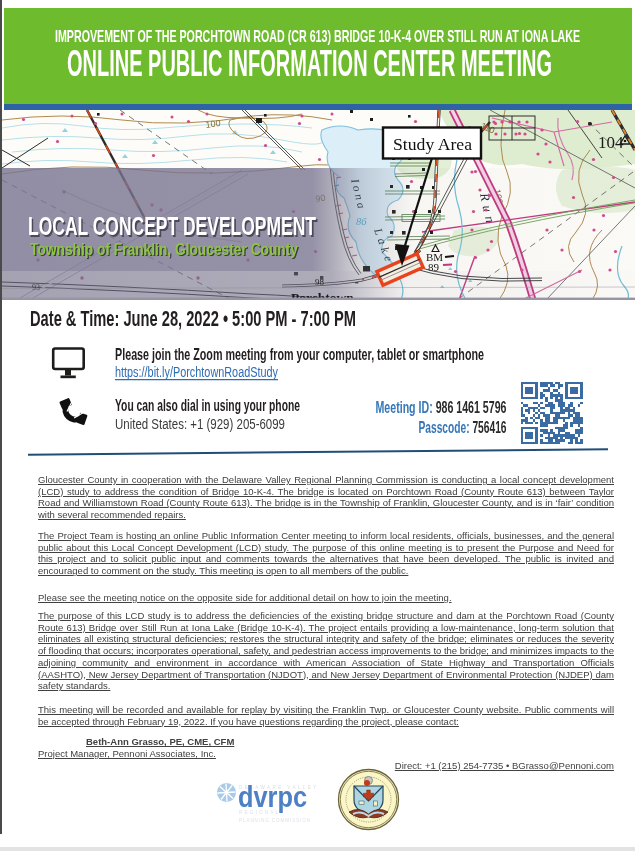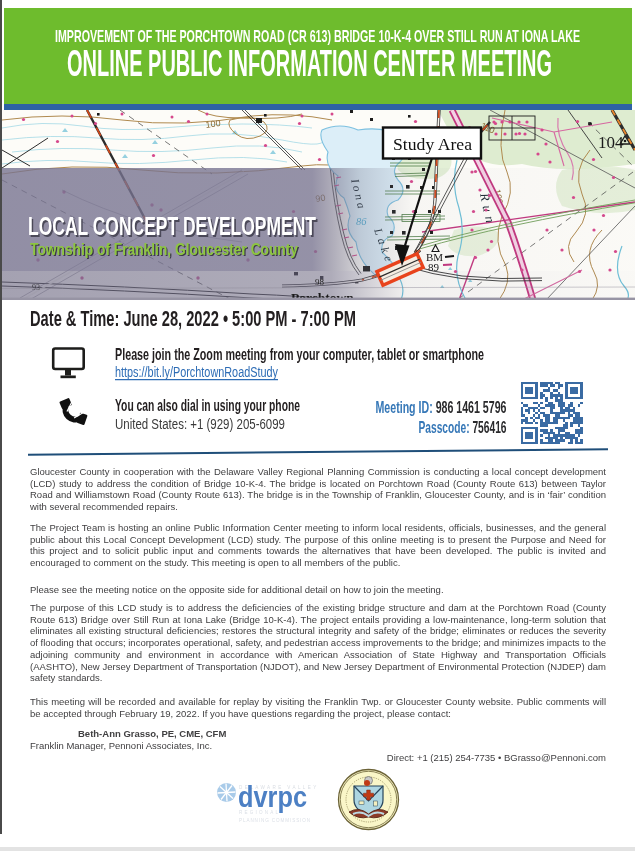--- a/index.html
+++ b/index.html
@@ -1,19 +1,19 @@
 <!DOCTYPE html>
 <html><head>
 <meta charset="utf-8">
 <style>
   html,body{margin:0;padding:0;}
   body{width:635px;height:851px;position:relative;background:#ffffff;overflow:hidden;
        font-family:"Liberation Sans",sans-serif;}
   .abs{position:absolute;}
-  p.body{font-size:9.5px;line-height:11.7px;color:#414042;text-align:justify;margin:0;}
+  p.body{font-size:9.5px;line-height:11.7px;color:#414042;text-align:justify;margin:8px;text-decoration:underline;}
 </style>
 </head>
 <body>
 
 <div class="abs" style="left:0;top:0;width:2px;height:834px;background:#4a4a4a;"></div>
 
 <div class="abs" style="left:0;top:847px;width:635px;height:4px;background:#e3e3e3;"></div>
 
 <div class="abs" style="left:4px;top:8px;width:628px;height:95.5px;background:#6ebc2d;"></div>
 
@@ -575,21 +575,21 @@
 <p class="body abs" style="left:30px;top:522px;width:576px;">The Project Team is hosting an online Public Information Center meeting to inform local residents, officials, businesses, and the general public about this Local Concept Development (LCD) study. The purpose of this online meeting is to present the Purpose and Need for this project and to solicit public input and comments towards the alternatives that have been developed. The public is invited and encouraged to comment on the study. This meeting is open to all members of the public.</p>
 
 <p class="body abs" style="left:30px;top:584px;width:576px;">Please see the meeting notice on the opposite side for additional detail on how to join the meeting.</p>
 
 <p class="body abs" style="left:30px;top:602px;width:576px;">The purpose of this LCD study is to address the deficiencies of the existing bridge structure and dam at the Porchtown Road (County Route 613) Bridge over Still Run at Iona Lake (Bridge 10-K-4). The project entails providing a low-maintenance, long-term solution that eliminates all existing structural deficiencies; restores the structural integrity and safety of the bridge; eliminates or reduces the severity of flooding that occurs; incorporates operational, safety, and pedestrian access improvements to the bridge; and minimizes impacts to the adjoining community and environment in accordance with American Association of State Highway and Transportation Officials (AASHTO), New Jersey Department of Transportation (NJDOT), and New Jersey Department of Environmental Protection (NJDEP) dam safety standards.</p>
 
 <p class="body abs" style="left:30px;top:696px;width:576px;">This meeting will be recorded and available for replay by visiting the Franklin Twp. or Gloucester County website. Public comments will be accepted through February 19, 2022. If you have questions regarding the project, please contact:</p>
 
 <p class="body abs" style="left:30px;top:728px;width:576px;font-weight:bold;text-align:left;padding-left:48px;">Beth-Ann Grasso, PE, CME, CFM</p>
 
-<p class="body abs" style="left:30px;top:740px;width:576px;text-align:left;">Franklin Manager, Pennoni Associates, Inc.</p>
+<p class="body abs" style="left:30px;top:740px;width:576px;text-align:left;">Project Manager, Pennoni Associates, Inc.</p>
 
 <p class="body abs" style="left:30px;top:752px;width:576px;text-align:right;">Direct: +1 (215) 254-7735 • BGrasso@Pennoni.com</p>
 
 <svg class="abs" style="left:205px;top:772px;" width="112" height="55" viewBox="0 0 112 55">
   <text x="34" y="16.5" font-size="4.6" letter-spacing="2.4" fill="#d9dde3" font-family="Liberation Sans">DELAWARE VALLEY</text>
   <circle cx="21.5" cy="20.5" r="9.5" fill="#a9cbe9"></circle>
   <g stroke="#ffffff" stroke-width="1.3">
     <line x1="15" y1="14.5" x2="28" y2="26.5"></line>
     <line x1="27" y1="13.5" x2="16" y2="27.5"></line>
     <line x1="21" y1="11.5" x2="22" y2="29.5"></line>

